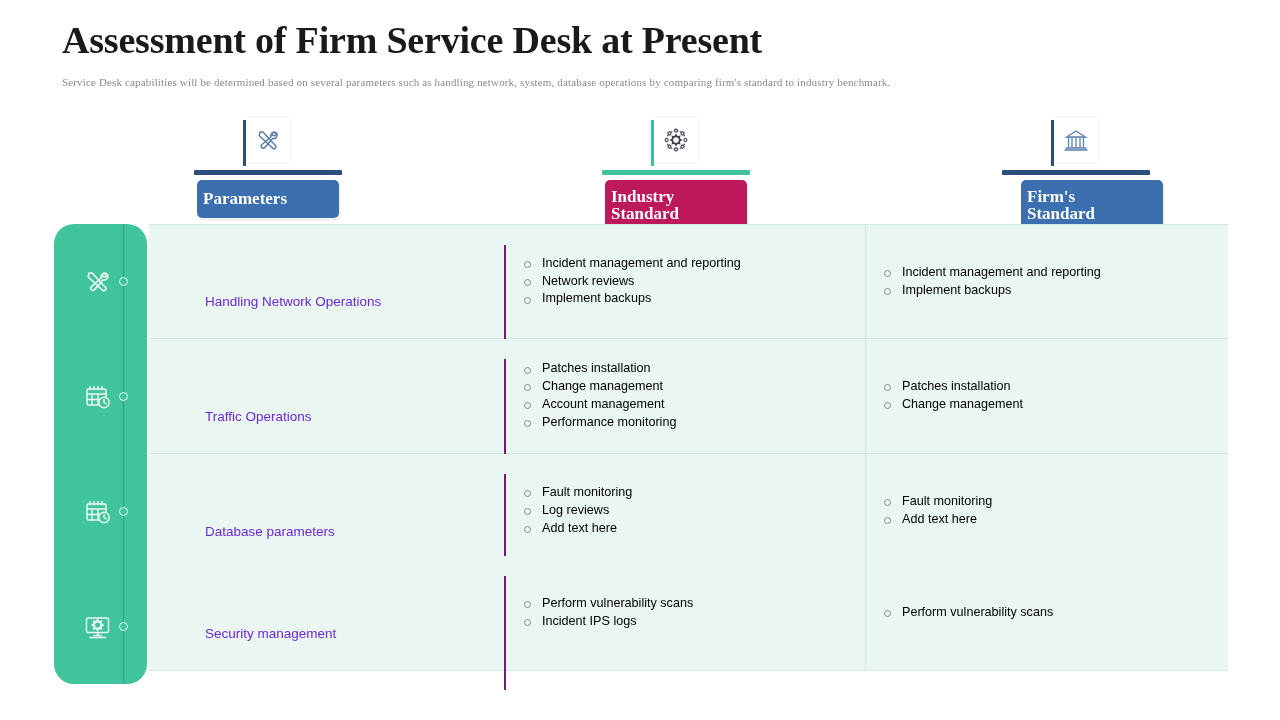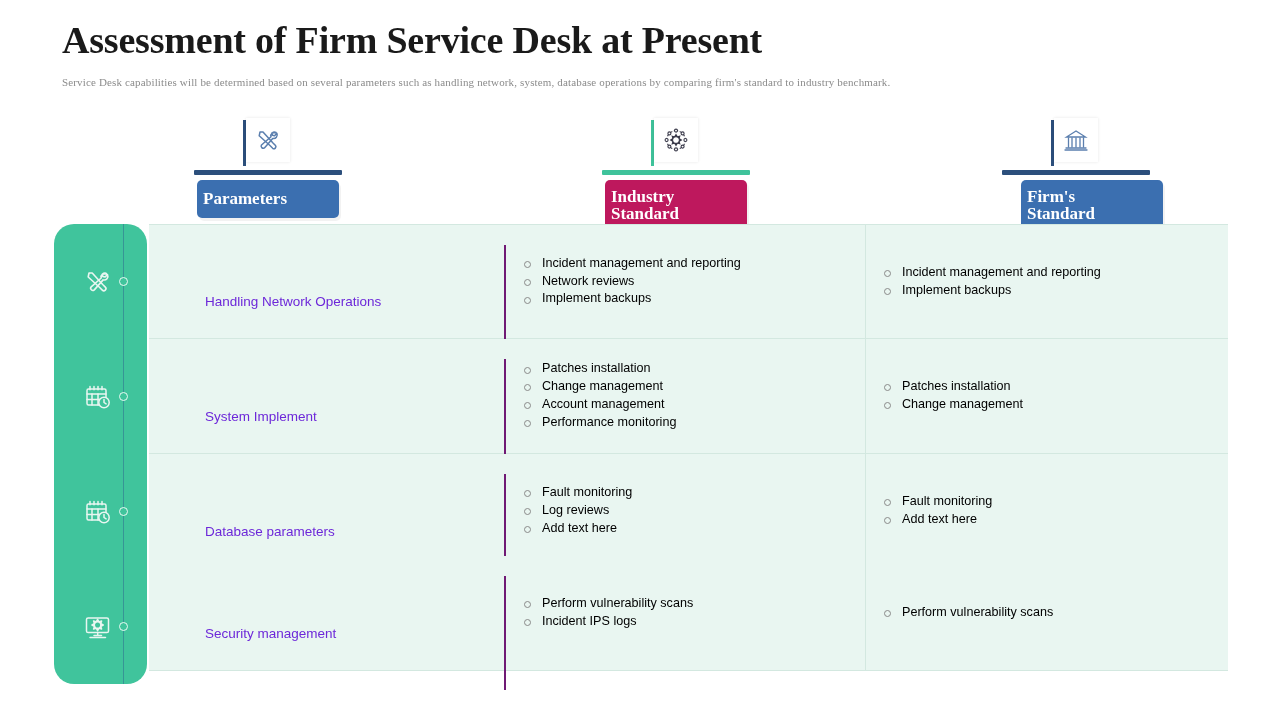--- a/index.html
+++ b/index.html
@@ -200,21 +200,21 @@
           </ul>
         </div>
         <div class="c-firm">
           <ul class="blist">
             <li>Incident management and reporting</li>
             <li>Implement backups</li>
           </ul>
         </div>
       </div>
       <div class="trow" style="top: 115px;">
-        <div class="c-param">System Implement</div>
+        <div class="c-param">Traffic Operations</div>
         <div class="c-ind">
           <ul class="blist">
             <li>Patches installation</li>
             <li>Change management</li>
             <li>Account management</li>
             <li>Performance monitoring</li>
           </ul>
         </div>
         <div class="c-firm">
           <ul class="blist">

